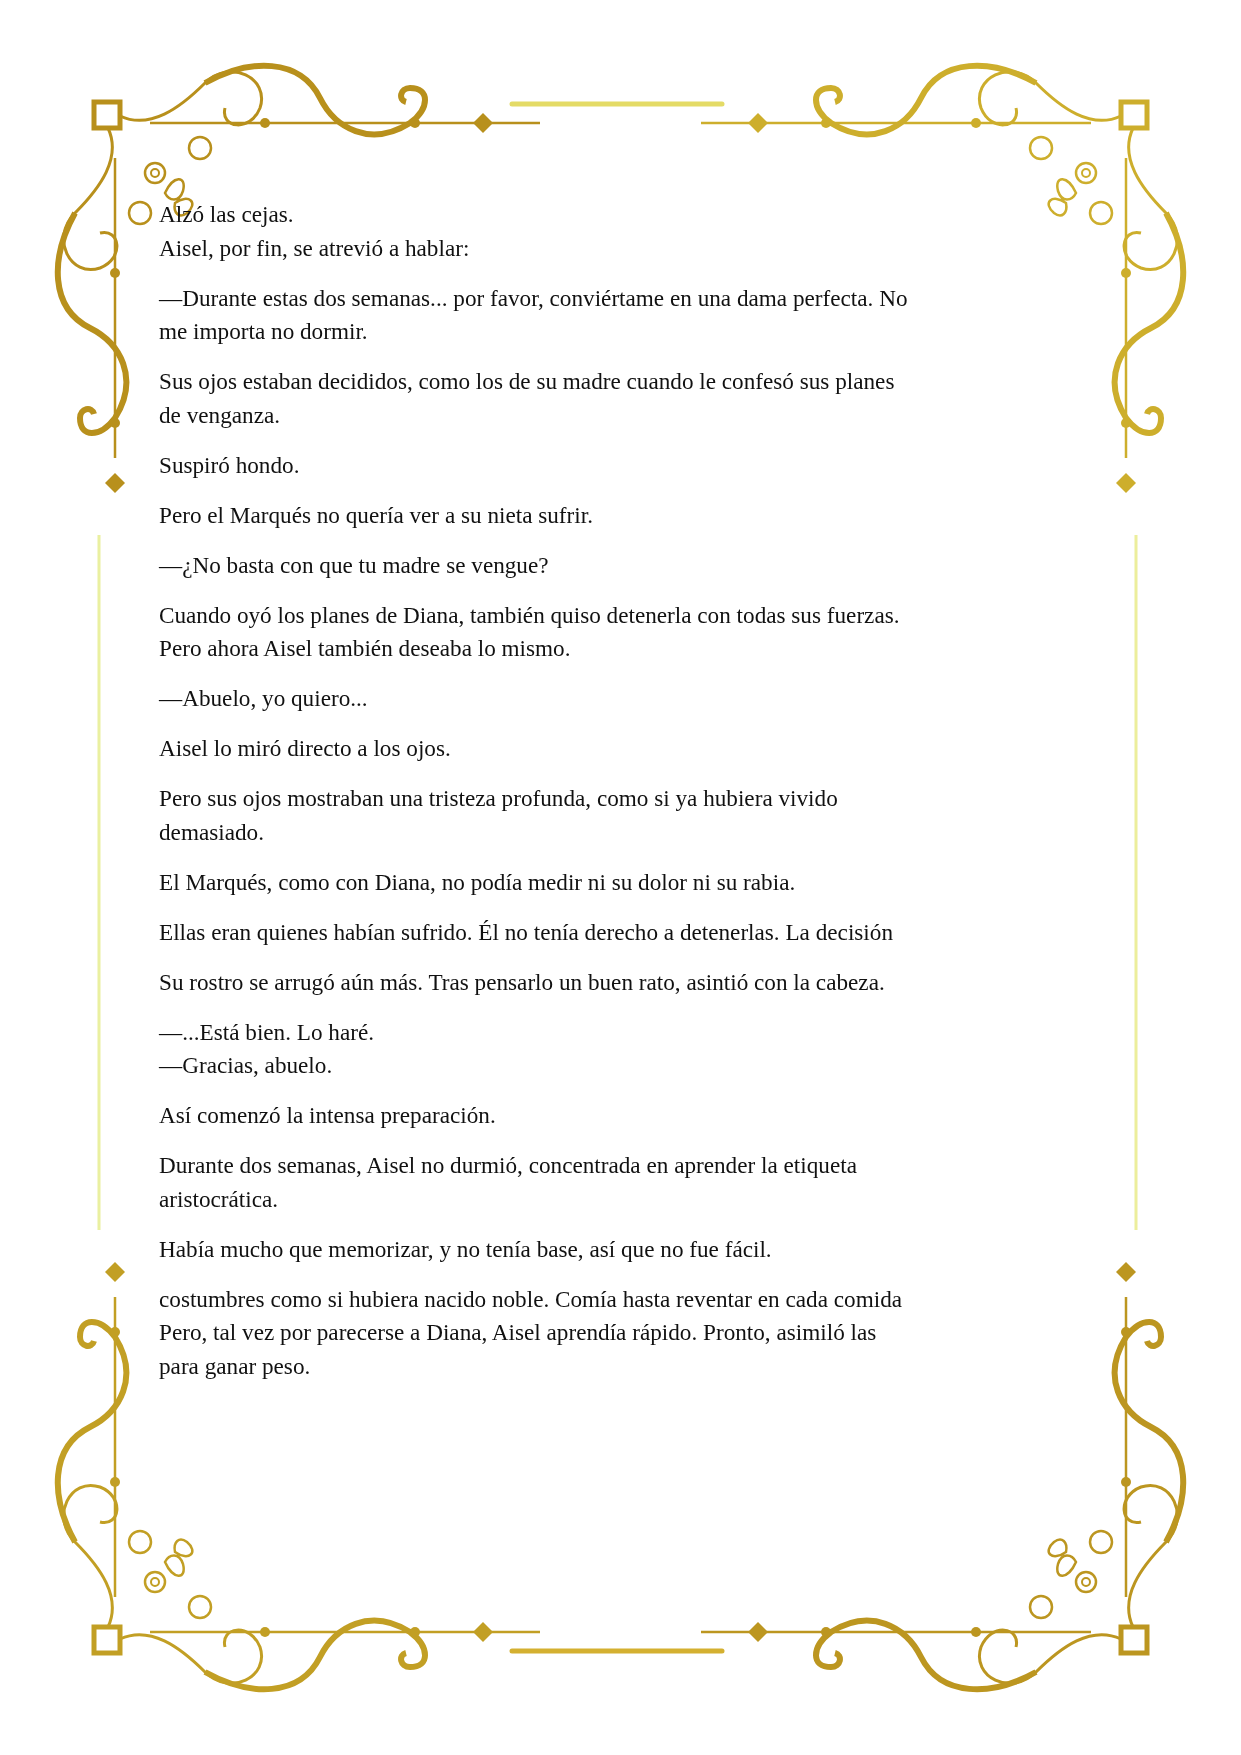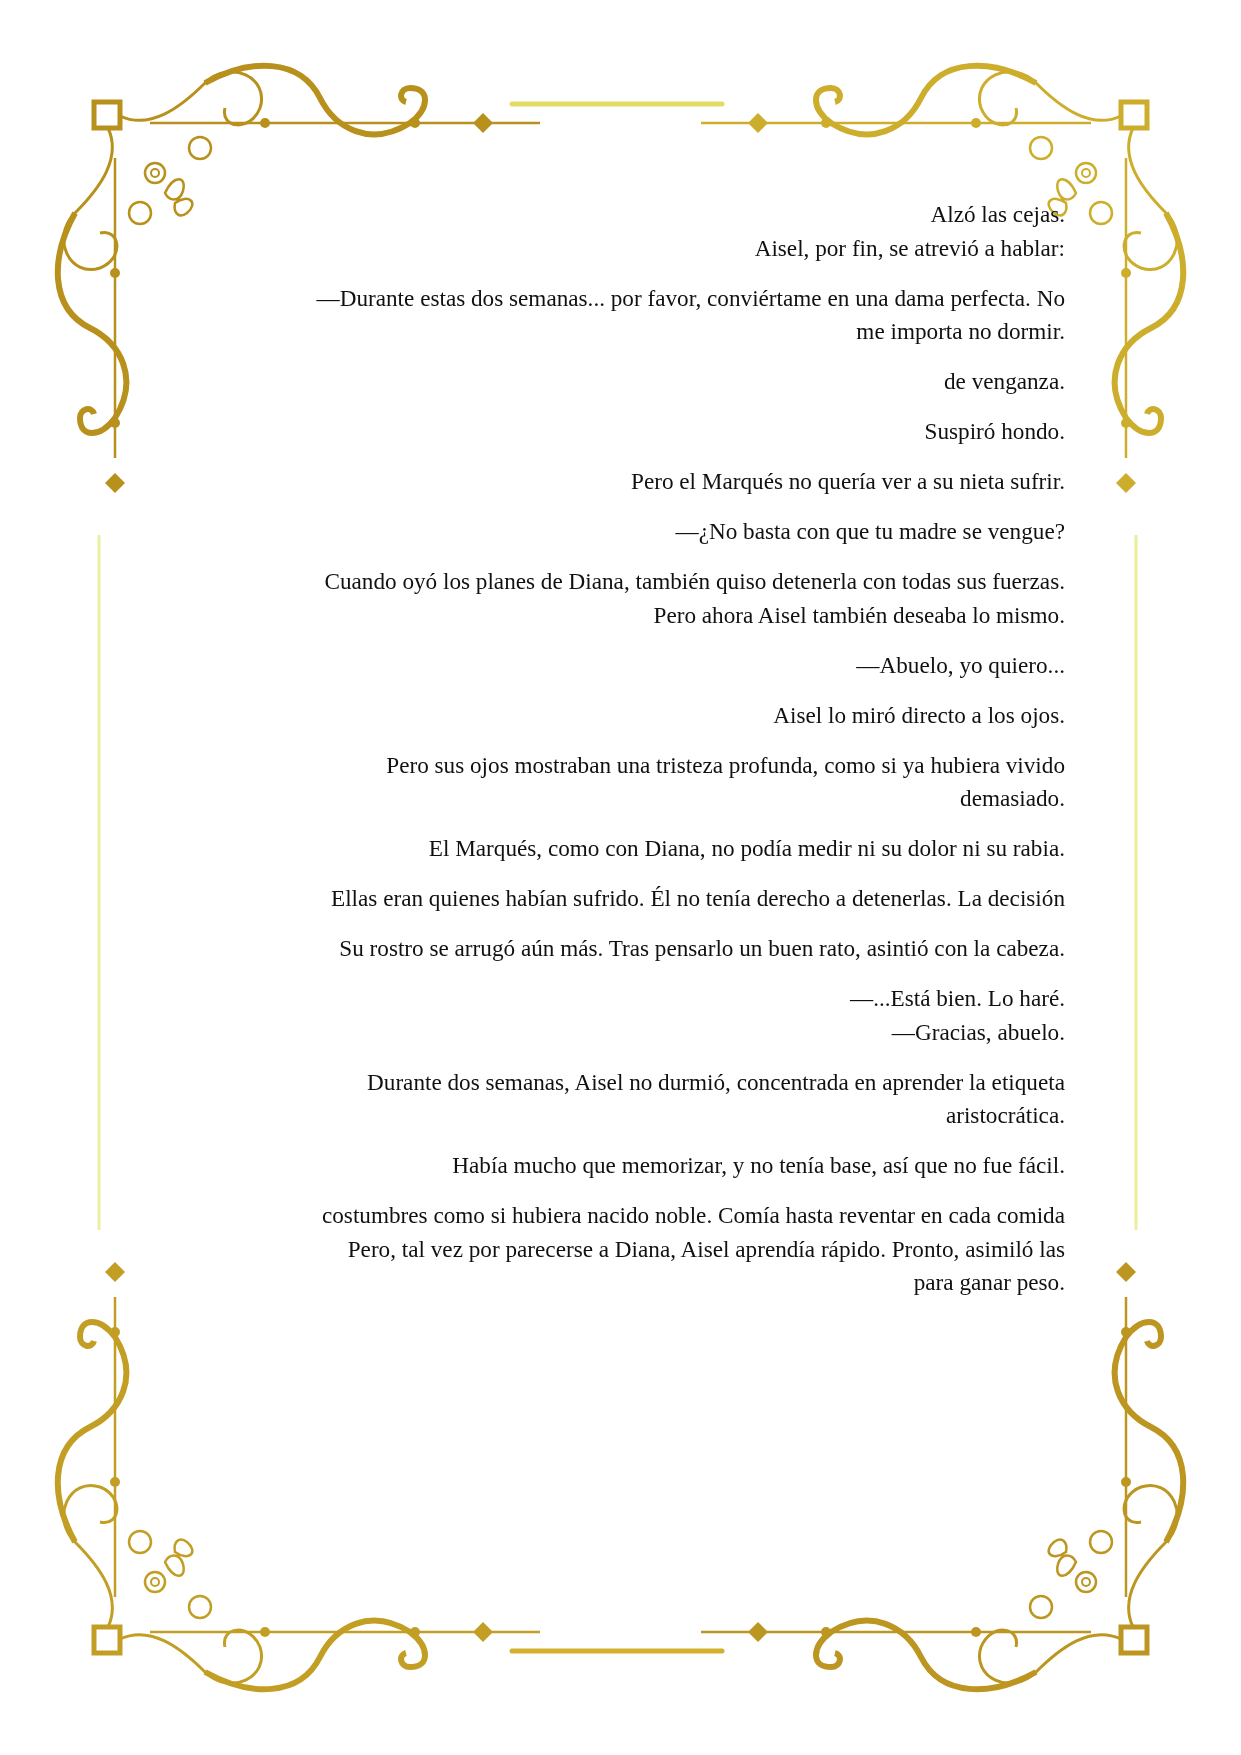--- a/index.html
+++ b/index.html
@@ -1,22 +1,22 @@
 <!DOCTYPE html>
 <html><head>
 <meta charset="utf-8">
 <style>
   html, body { margin:0; padding:0; background:#ffffff; }
   body { width:1241px; height:1755px; position:relative; overflow:hidden; }
   .page { position:absolute; left:0; top:0; width:1241px; height:1755px; background:#fff; }
   svg.frame { position:absolute; left:0; top:0; width:1241px; height:1755px; }
   .text-block {
-    position:absolute; left:165px; top:198px; width:900px;
+    position:absolute; left:159px; top:198px; width:900px;
     font-family:"Liberation Serif", "DejaVu Serif", serif;
-    font-size:23.2px; line-height:33.5px; color:#111;text-align:right;
+    font-size:23.2px; line-height:33.5px; color:#111;
   }
   .text-block p { margin:0 0 16.5px 0; }
   .text-block p span { display:block; }
 </style>
 </head>
 <body>
 
 <div class="page">
 
   <svg class="frame" viewBox="0 0 1241 1755" xmlns="http://www.w3.org/2000/svg">
@@ -81,20 +81,21 @@
   <div class="text-block" id="story">
       <p>
         <span>Alzó las cejas.</span>
         <span>Aisel, por fin, se atrevió a hablar:</span>
       </p>
       <p>
         <span>—Durante estas dos semanas... por favor, conviértame en una dama perfecta. No</span>
         <span>me importa no dormir.</span>
       </p>
       <p>
+        <span>Sus ojos estaban decididos, como los de su madre cuando le confesó sus planes</span>
         <span>de venganza.</span>
       </p>
       <p>
         <span>Suspiró hondo.</span>
       </p>
       <p>
         <span>Pero el Marqués no quería ver a su nieta sufrir.</span>
       </p>
       <p>
         <span>—¿No basta con que tu madre se vengue?</span>
@@ -120,20 +121,23 @@
         <span>Ellas eran quienes habían sufrido. Él no tenía derecho a detenerlas. La decisión</span>
       </p>
       <p>
         <span>Su rostro se arrugó aún más. Tras pensarlo un buen rato, asintió con la cabeza.</span>
       </p>
       <p>
         <span>—...Está bien. Lo haré.</span>
         <span>—Gracias, abuelo.</span>
       </p>
       <p>
+        <span>Así comenzó la intensa preparación.</span>
+      </p>
+      <p>
         <span>Durante dos semanas, Aisel no durmió, concentrada en aprender la etiqueta</span>
         <span>aristocrática.</span>
       </p>
       <p>
         <span>Había mucho que memorizar, y no tenía base, así que no fue fácil.</span>
       </p>
       <p>
         <span>costumbres como si hubiera nacido noble. Comía hasta reventar en cada comida</span>
         <span>Pero, tal vez por parecerse a Diana, Aisel aprendía rápido. Pronto, asimiló las</span>
         <span>para ganar peso.</span>

